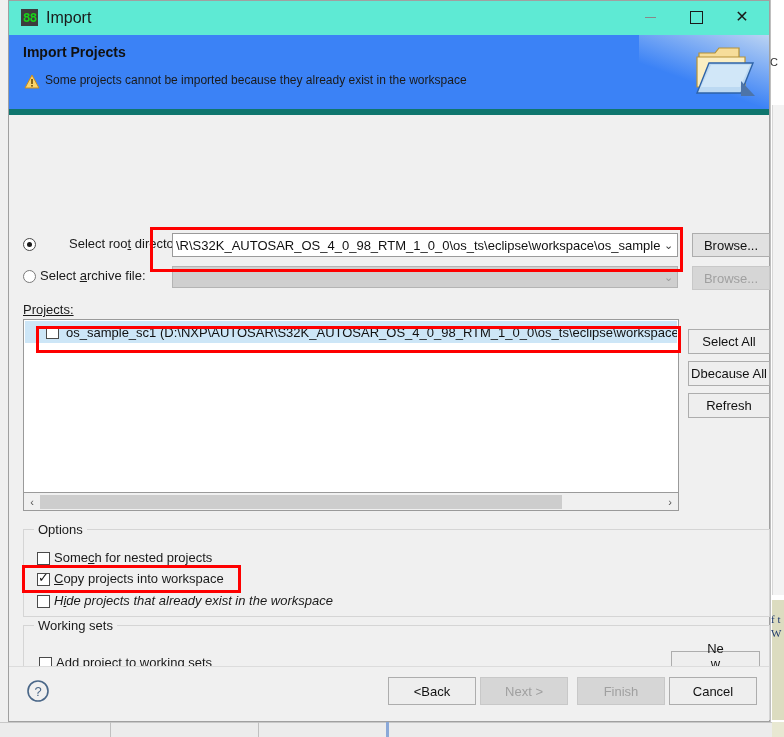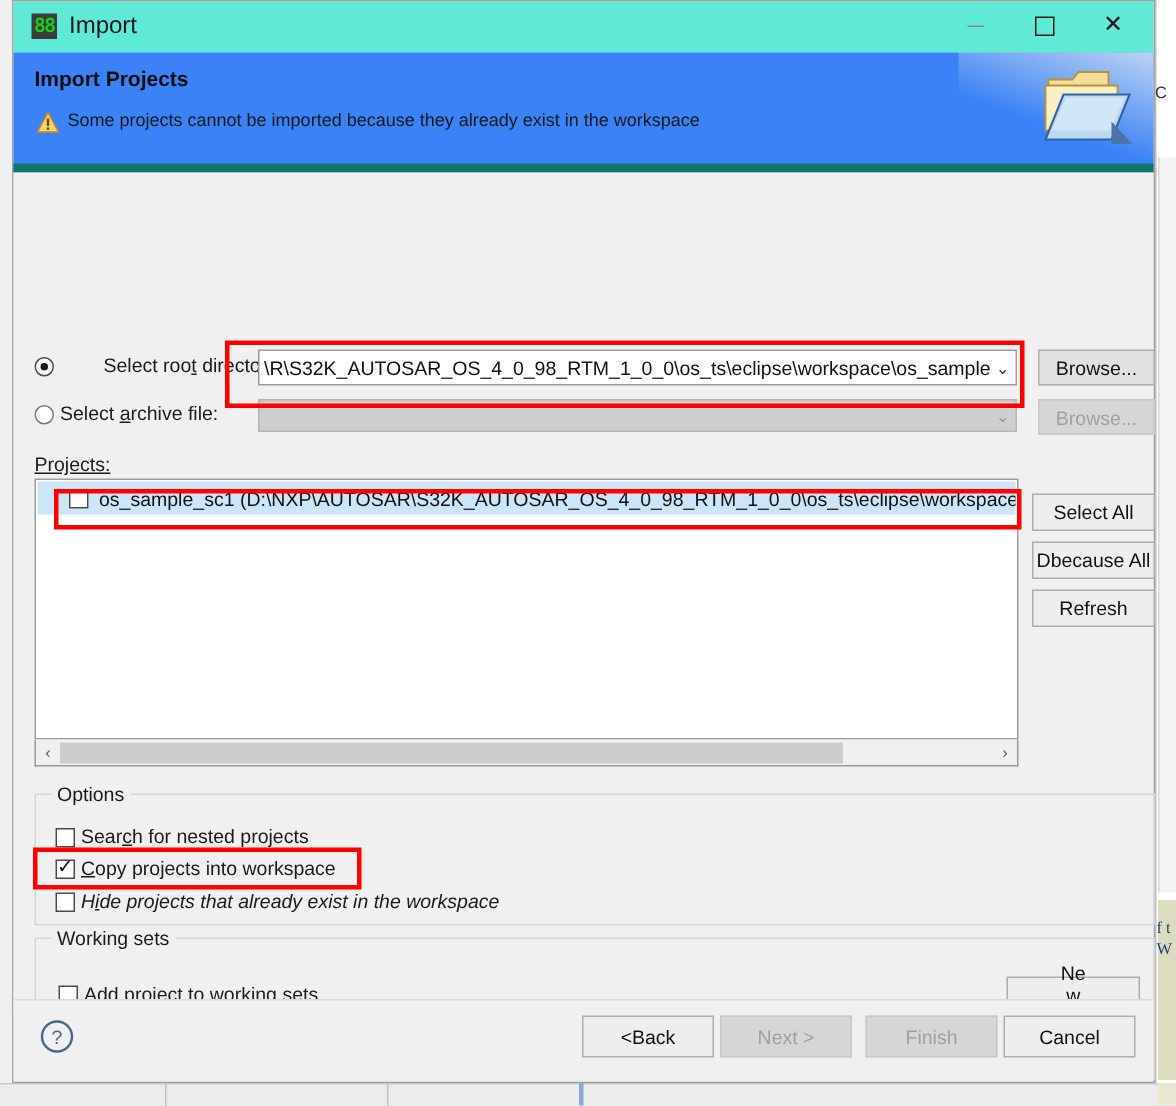--- a/index.html
+++ b/index.html
@@ -361,21 +361,21 @@
     <div class="btn light" style="left:679px; top:278px; width:82px; height:25px;">
         <span>Re</span>
         <span class="u">f</span>
         <span>resh</span>
       </div>
 
     <div class="group" style="left:14px; top:414px; width:747px; height:88px;">
       <span class="g-title">Options</span>
     </div>
     <div class="cbx" style="left:28px; top:437px;"></div>
-    <div class="lbl" style="left:45px; top:435px;"><span>Sear</span><span class="u">c</span><span>h for nested projects</span></div>
+    <div class="lbl" style="left:45px; top:435px;"><span>Some</span><span class="u">c</span><span>h for nested projects</span></div>
 
     <div class="cbx checked" style="left:28px; top:458px;"></div>
     <div class="lbl" style="left:45px; top:456px;"><span></span><span class="u">C</span><span>opy projects into workspace</span></div>
 
     <div class="cbx" style="left:28px; top:480px;"></div>
     <div class="lbl" style="left:45px; top:478px;font-style:italic;"><span>H</span><span class="u">i</span><span>de projects that already exist in the workspace</span></div>
 
     <div class="group" style="left:14px; top:510px; width:747px; height:95px;">
       <span class="g-title">Working sets</span>
     </div>

